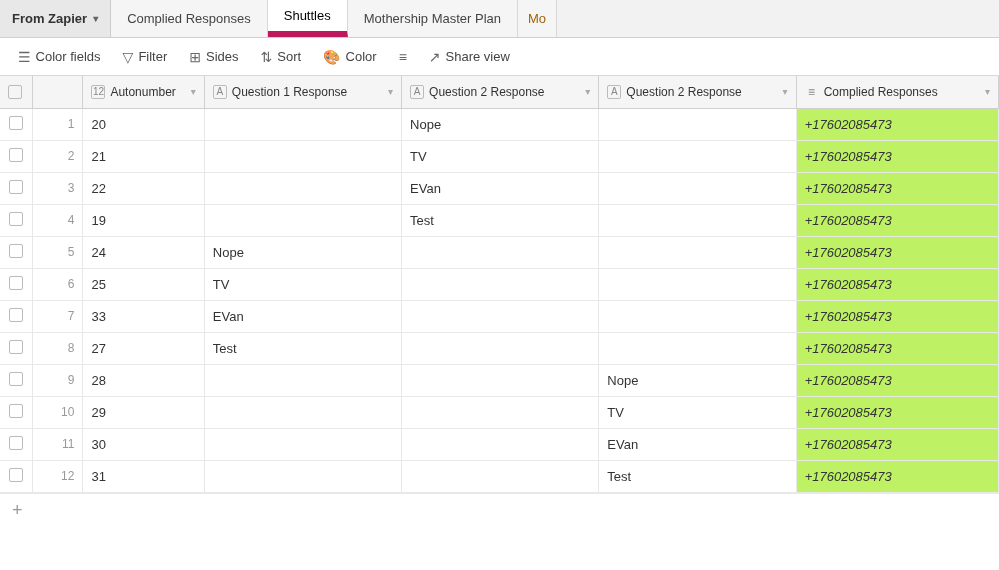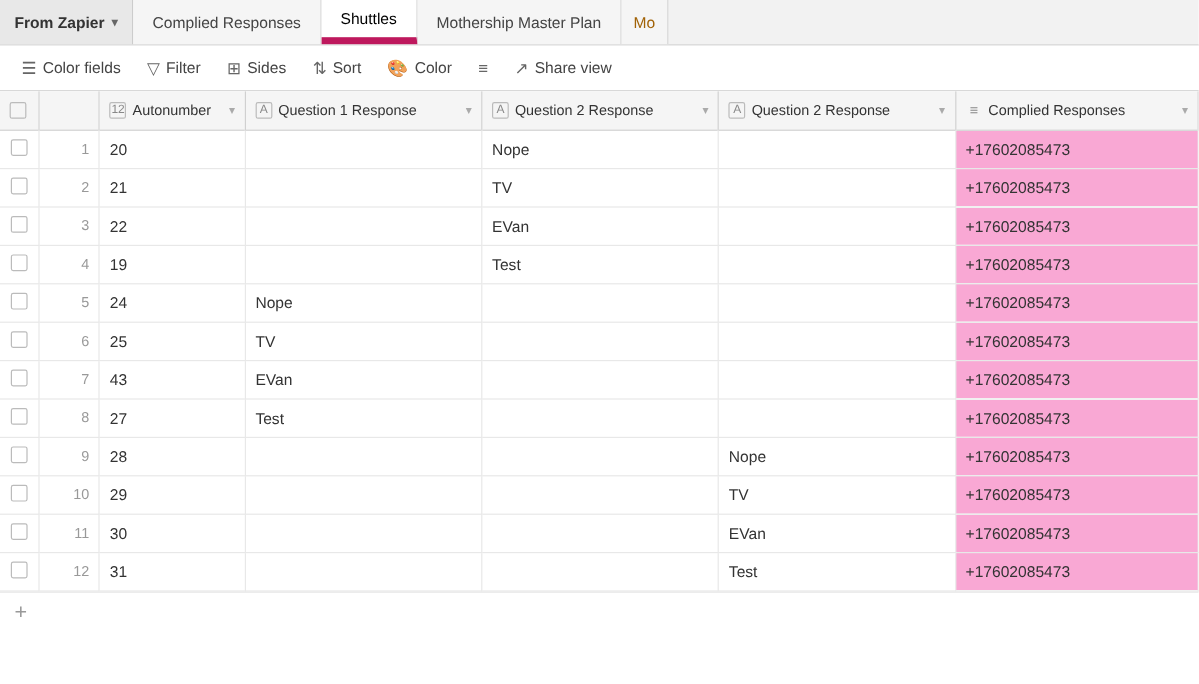--- a/index.html
+++ b/index.html
@@ -131,21 +131,21 @@
       padding: 0 8px;
       height: 32px;
       font-size: 13px;
       color: #333;
       overflow: hidden;
       white-space: nowrap;
     }
     td.col-check { width: 32px; text-align: center; }
     td.col-rownum { color: #999; font-size: 12px; text-align: right; padding-right: 8px; }
     td.col-auto { color: #333; }
-    td.col-complied { background: #f9a8d4; color: #333; }
+    td.col-complied { background: #bef264; color: #333; font-style: italic; }
 
     .checkbox-cell {
       width: 14px;
       height: 14px;
       border: 1.5px solid #bbb;
       border-radius: 2px;
       display: inline-block;
     }
 
     .add-row-btn {
@@ -324,21 +324,21 @@
     <td class="col-q1">TV</td>
     <td class="col-q2"></td>
     <td class="col-q3"></td>
     <td class="col-complied">+17602085473</td>
   </tr>
         <tr>
     <td class="col-check">
       <span class="checkbox-cell"></span>
     </td>
     <td class="col-rownum">7</td>
-    <td class="col-auto">43</td>
+    <td class="col-auto">33</td>
     <td class="col-q1">EVan</td>
     <td class="col-q2"></td>
     <td class="col-q3"></td>
     <td class="col-complied">+17602085473</td>
   </tr>
         <tr>
     <td class="col-check">
       <span class="checkbox-cell"></span>
     </td>
     <td class="col-rownum">8</td>

